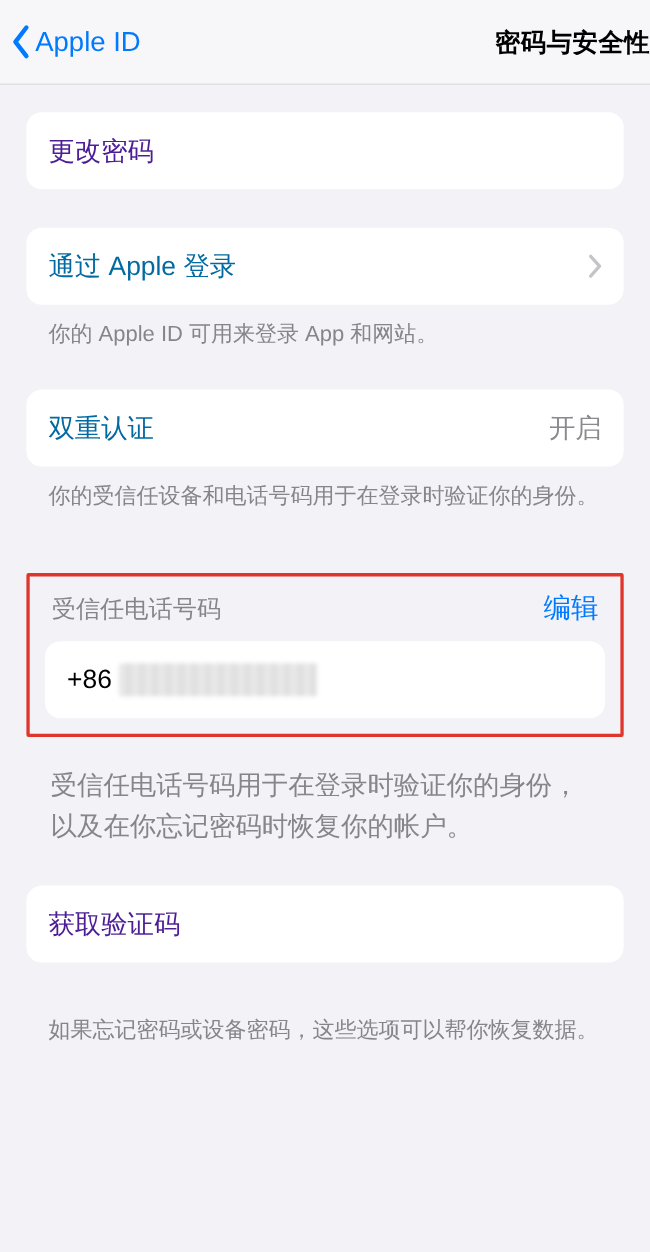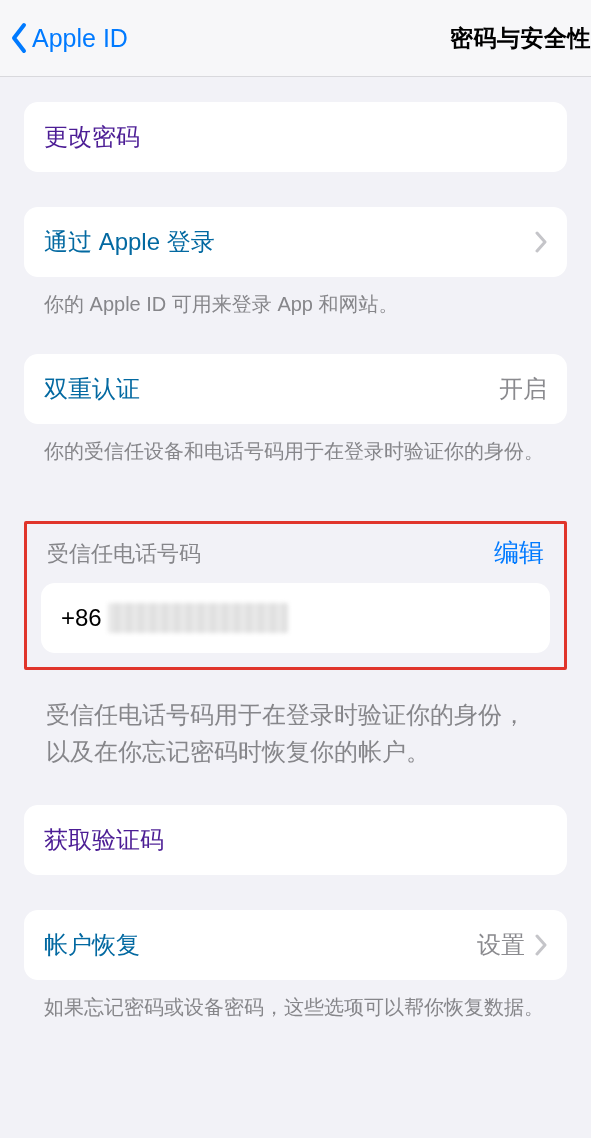--- a/index.html
+++ b/index.html
@@ -200,25 +200,16 @@
 
 <div class="content">
 
   <div class="group">
     <div class="cell">
       <span class="cell-label link">获取验证码</span>
     </div>
   </div>
 
   <div class="group">
-    <div class="cell">
-      <span class="cell-label">帐户恢复</span>
-      <span class="cell-value">设置</span>
-      <span class="chevron">
-        <svg class="chev-right" width="12" height="22" viewBox="0 0 12 22">
-          <polyline points="2,2 10,11 2,20" fill="none" stroke="#c5c5c9" stroke-width="3" stroke-linecap="round" stroke-linejoin="round"></polyline>
-        </svg>
-      </span>
-    </div>
     <div class="footer">如果忘记密码或设备密码，这些选项可以帮你恢复数据。</div>
   </div>
 
 </div>
 
 </body></html>

